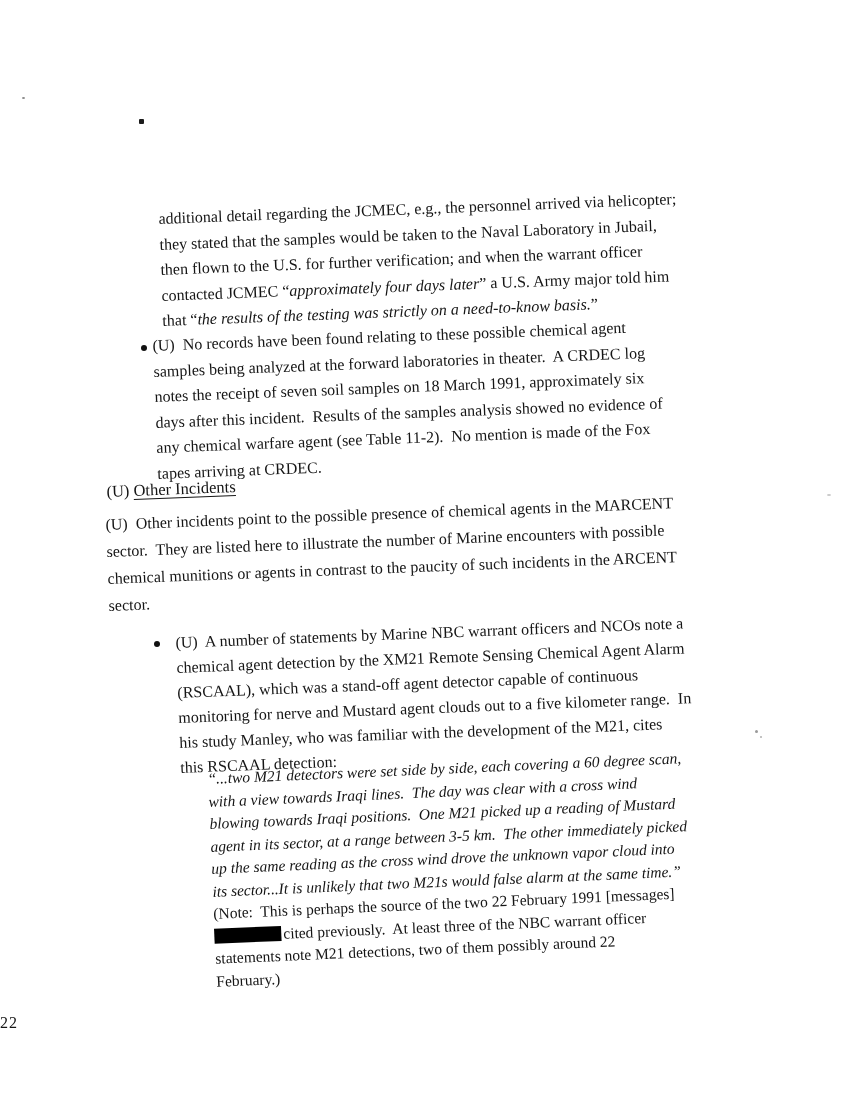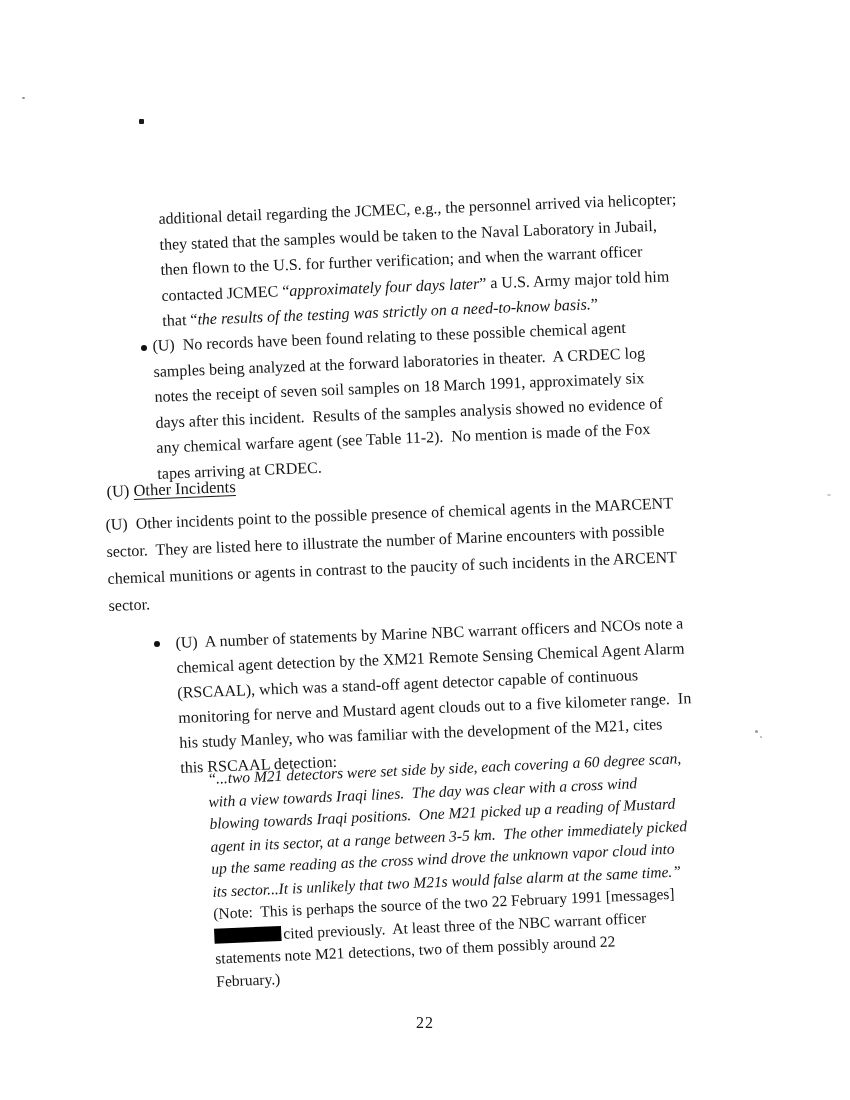--- a/index.html
+++ b/index.html
@@ -45,21 +45,20 @@
   .redact{
     display:inline-block;
     width:67px;height:15px;
     background:#000;
     vertical-align:-2px;
     margin-right:2px;
   }
   .page-number{
     position:absolute;
     left:0;right:0;top:1014px;
-    text-align:center;
     font-size:16px;
     letter-spacing:1px;
   }
   .speck{position:absolute;border-radius:50%;}
   .speck-a{left:22px;top:97px;width:3px;height:2px;background:#8a8a8a;}
   .speck-b{left:139px;top:119px;width:5px;height:5px;background:#1b1b1b;border-radius:1px;}
   .speck-c{left:755px;top:730px;width:3px;height:3px;background:#9a9a9a;}
   .speck-d{left:760px;top:736px;width:2px;height:2px;background:#b0b0b0;}
   .speck-e{left:827px;top:494px;width:4px;height:2px;background:#c8c8c8;}
 </style>

